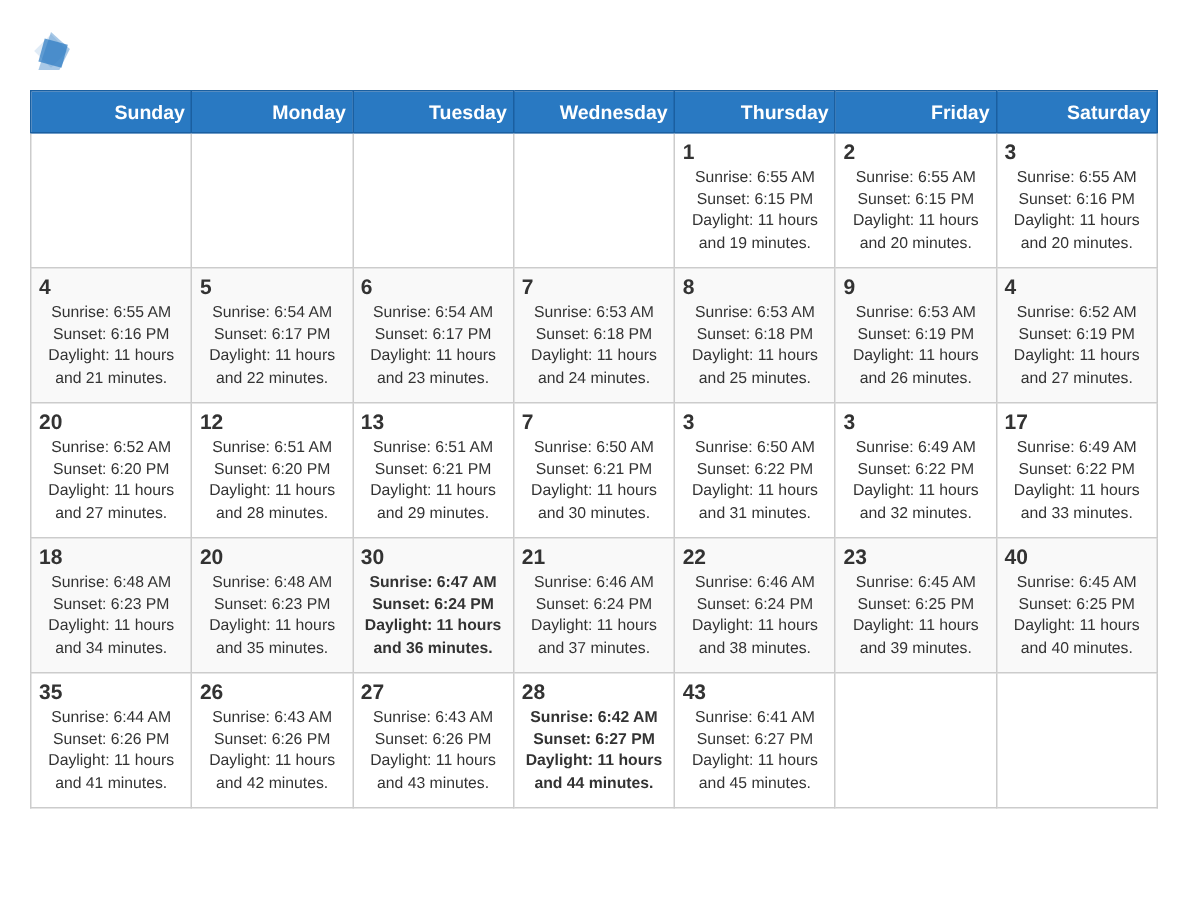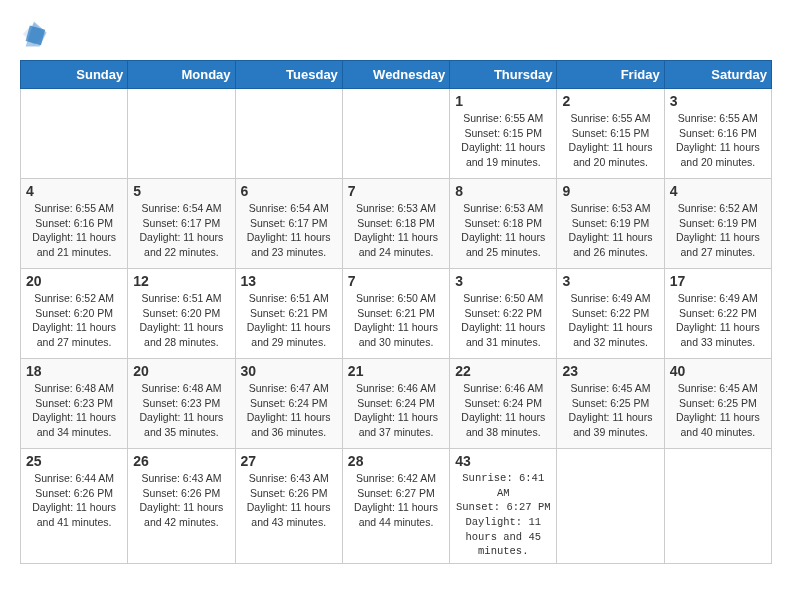--- a/index.html
+++ b/index.html
@@ -253,21 +253,21 @@
 Daylight: 11 hours and 34 minutes.</div>
         </td>
         <td>
           <span class="day-number">20</span>
           <div class="day-info" style="white-space: pre-line;">Sunrise: 6:48 AM
 Sunset: 6:23 PM
 Daylight: 11 hours and 35 minutes.</div>
         </td>
         <td>
           <span class="day-number">30</span>
-          <div class="day-info" style="white-space: pre-line;">Sunrise: 6:47 AM
+          <div class="day-info" style="white-space: pre-line; font-weight: bold;">Sunrise: 6:47 AM
 Sunset: 6:24 PM
 Daylight: 11 hours and 36 minutes.</div>
         </td>
         <td>
           <span class="day-number">21</span>
           <div class="day-info" style="white-space: pre-line;">Sunrise: 6:46 AM
 Sunset: 6:24 PM
 Daylight: 11 hours and 37 minutes.</div>
         </td>
         <td>
@@ -284,46 +284,46 @@
         </td>
         <td>
           <span class="day-number">40</span>
           <div class="day-info" style="white-space: pre-line;">Sunrise: 6:45 AM
 Sunset: 6:25 PM
 Daylight: 11 hours and 40 minutes.</div>
         </td>
       </tr>
       <tr>
         <td>
-          <span class="day-number">25</span>
+          <span class="day-number">35</span>
           <div class="day-info" style="white-space: pre-line;">Sunrise: 6:44 AM
 Sunset: 6:26 PM
 Daylight: 11 hours and 41 minutes.</div>
         </td>
         <td>
           <span class="day-number">26</span>
           <div class="day-info" style="white-space: pre-line;">Sunrise: 6:43 AM
 Sunset: 6:26 PM
 Daylight: 11 hours and 42 minutes.</div>
         </td>
         <td>
           <span class="day-number">27</span>
           <div class="day-info" style="white-space: pre-line;">Sunrise: 6:43 AM
 Sunset: 6:26 PM
 Daylight: 11 hours and 43 minutes.</div>
         </td>
         <td>
           <span class="day-number">28</span>
-          <div class="day-info" style="white-space: pre-line;">Sunrise: 6:42 AM
+          <div class="day-info" style="white-space: pre-line; font-weight: bold;">Sunrise: 6:42 AM
 Sunset: 6:27 PM
 Daylight: 11 hours and 44 minutes.</div>
         </td>
         <td>
           <span class="day-number">43</span>
-          <div class="day-info" style="white-space: pre-line; font-family: Liberation Mono, monospace;">Sunrise: 6:41 AM
+          <div class="day-info" style="white-space: pre-line;">Sunrise: 6:41 AM
 Sunset: 6:27 PM
 Daylight: 11 hours and 45 minutes.</div>
         </td>
         <td class="empty"></td>
         <td class="empty"></td>
       </tr>
     </tbody>
 </table>
 
 </body></html>

